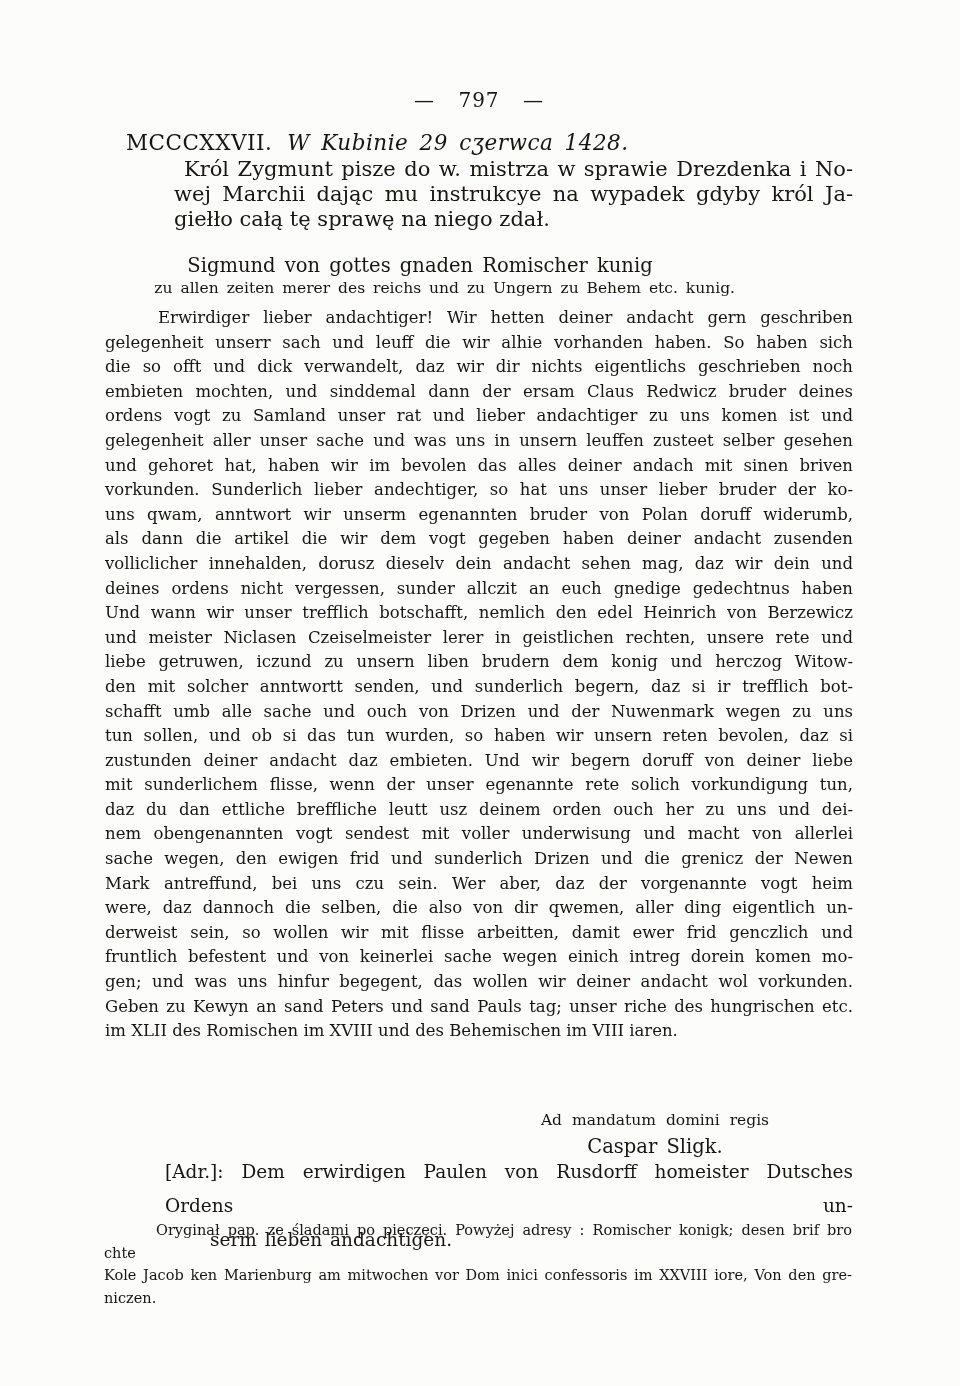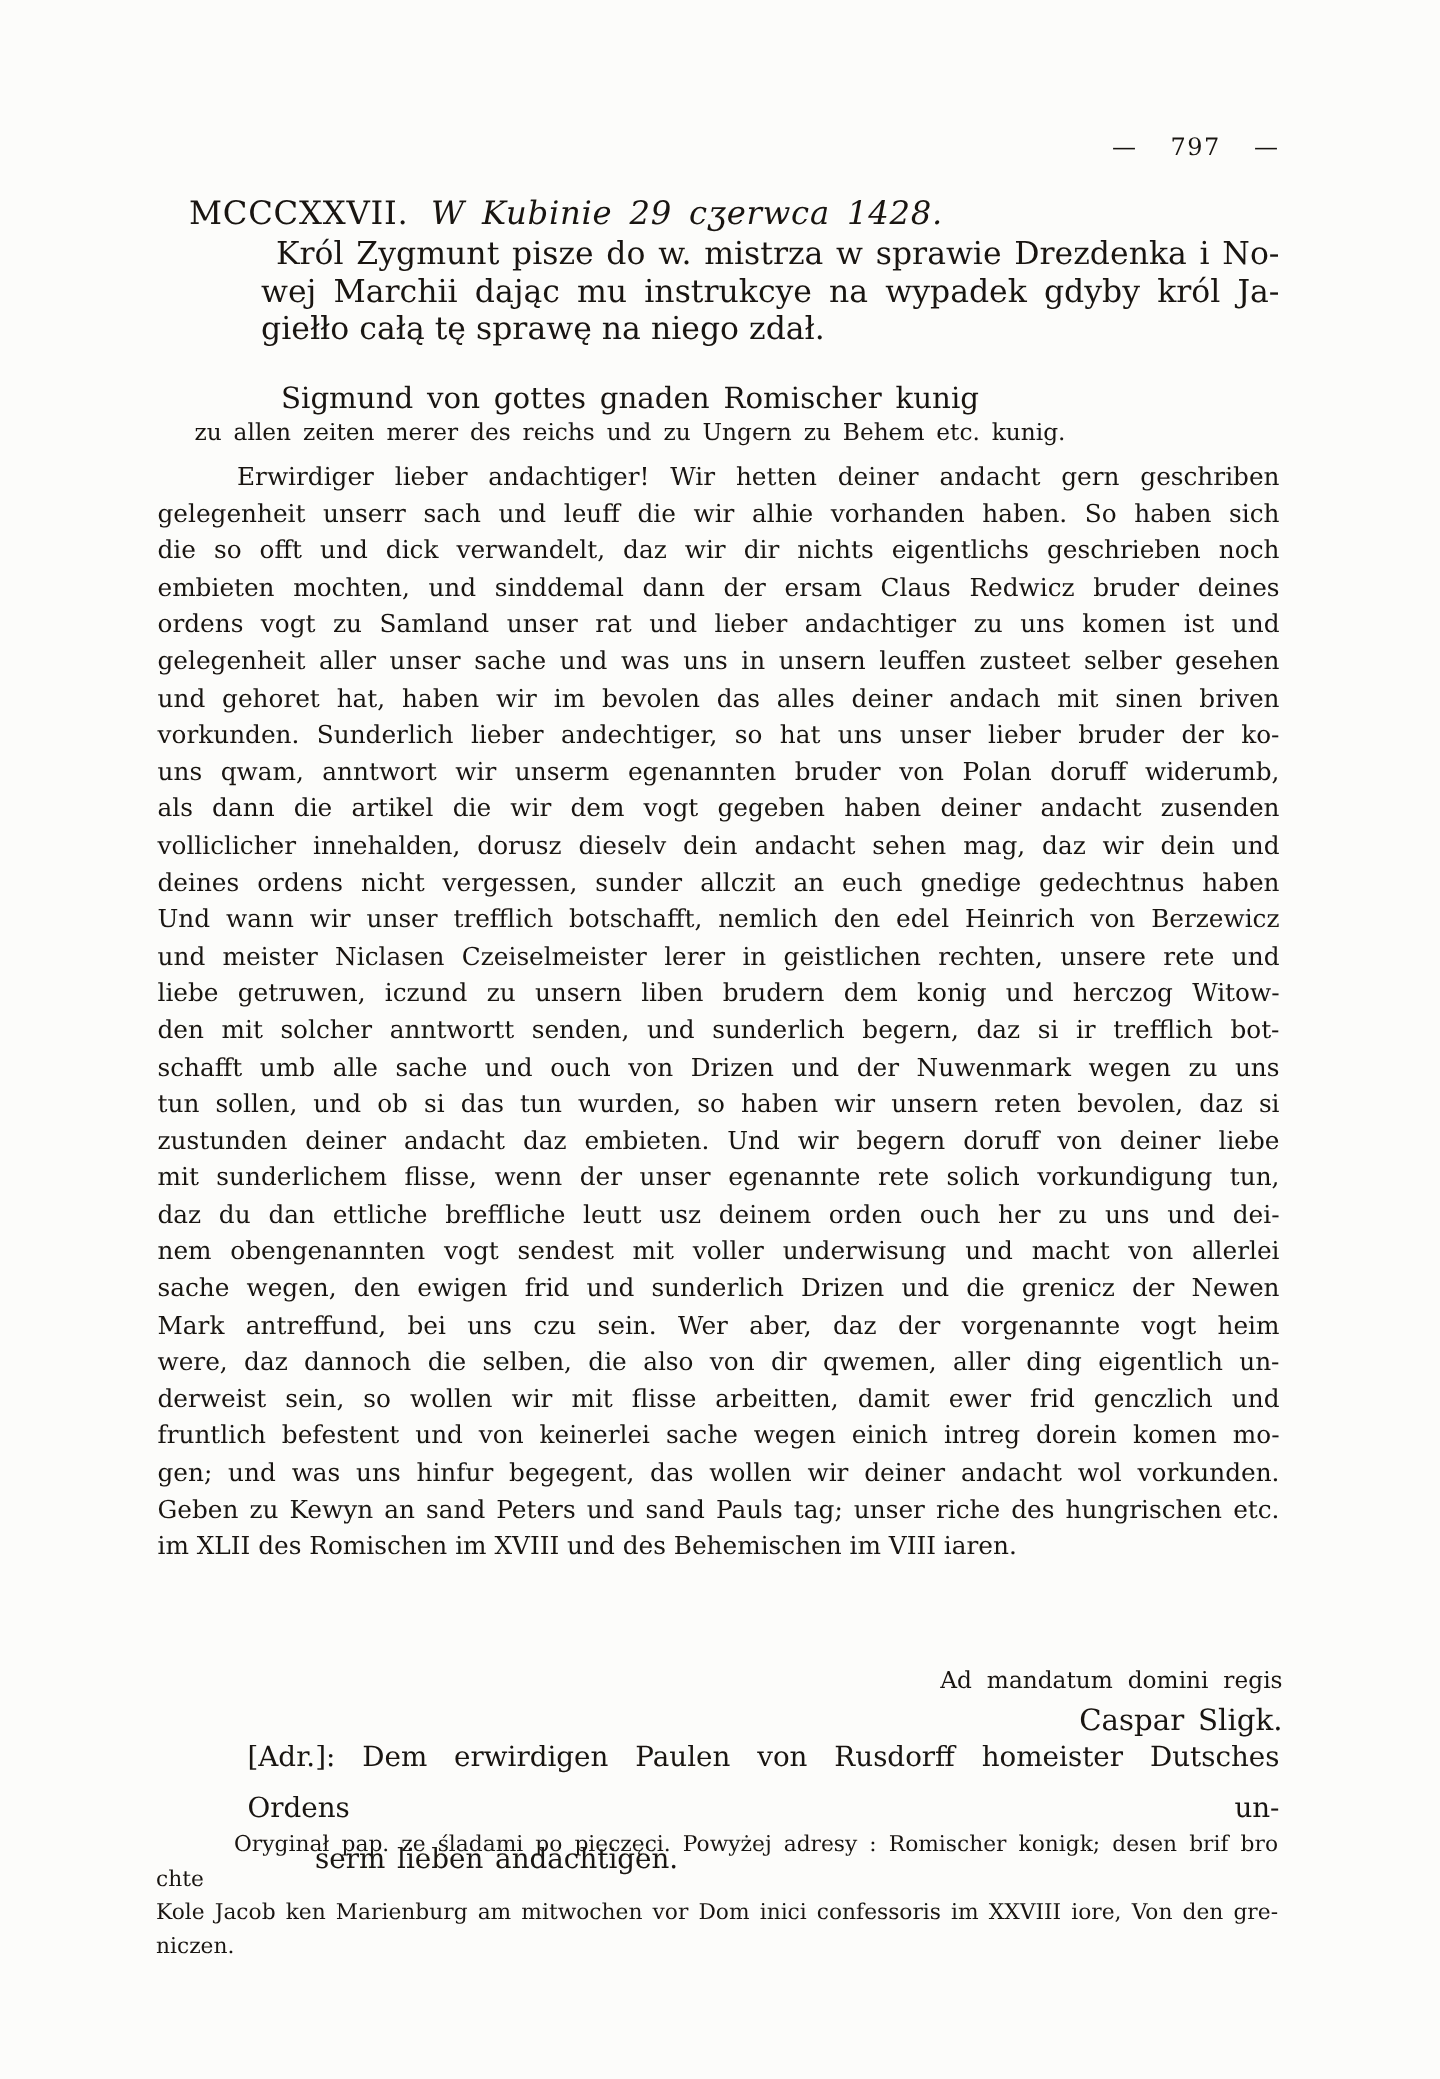--- a/index.html
+++ b/index.html
@@ -9,52 +9,52 @@
     color: var(--ink, #191511);
     font-family: "DejaVu Serif", "Liberation Serif", serif;
     position: relative;
     overflow: hidden;
   }
   .page { position: absolute; inset: 0; }
 
   
   .pagenum {
     position: absolute; top: 88px; left: 105px; width: 748px;
-    text-align: right; font-size: 16px; word-spacing: 16px; letter-spacing: 1px;
+    text-align: center; font-size: 20px; word-spacing: 16px; letter-spacing: 1px;
   }
 
   
   .heading { position: absolute; top: 130px; left: 110px; font-size: 21.5px; white-space: nowrap; margin-left: 16px; }
   .head-num { letter-spacing: 0.5px; }
   .head-date { font-style: italic; margin-left: 15px; letter-spacing: 0.5px; word-spacing: 4px; }
 
   
   .jblock .line { text-align: justify; text-align-last: justify; }
   .jblock .line:last-child { text-align-last: left; }
 
   
   .regest {
     position: absolute; top: 157px; left: 174px; width: 679px;
     font-size: 21px; line-height: 25.2px;
   }
   .regest .line:first-child { text-indent: 10px; }
 
   
   .sal1 { position: absolute; top: 254px; left: 105px; width: 630px; text-align: center; font-size: 19.5px; word-spacing: 3px; }
-  .sal2 { position: absolute; top: 279px; left: 105px; width: 630px; text-align: center; font-size: 15.5px; word-spacing: 3px; }
+  .sal2 { position: absolute; top: 279px; left: 105px; width: 630px; text-align: right; font-size: 15.5px; word-spacing: 3px; }
 
   
   .body-block {
     position: absolute; top: 306px; left: 105px; width: 748px;
     font-size: 16.5px; line-height: 24.6px;
   }
   .body-block .line:first-child { text-indent: 53px; }
 
   
-  .sig { position: absolute; top: 1111px; left: 455px; width: 400px; text-align: right; }
+  .sig { position: absolute; top: 1111px; left: 455px; width: 400px; text-align: center; }
   .sig1 { font-size: 15.5px; word-spacing: 5px; }
   .sig2 { font-size: 19.5px; margin-top: 6px; word-spacing: 3px; }
 
   
   .adr {
     position: absolute; top: 1155px; left: 165px; width: 688px;
     font-size: 18.5px; line-height: 34px; word-spacing: 2px;
   }
   .adr .line:last-child { padding-left: 45px; }
 

